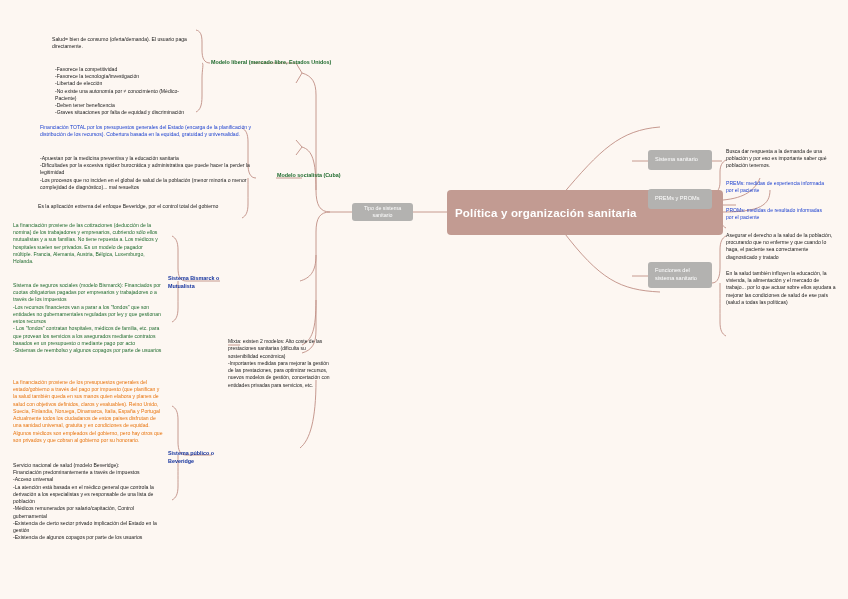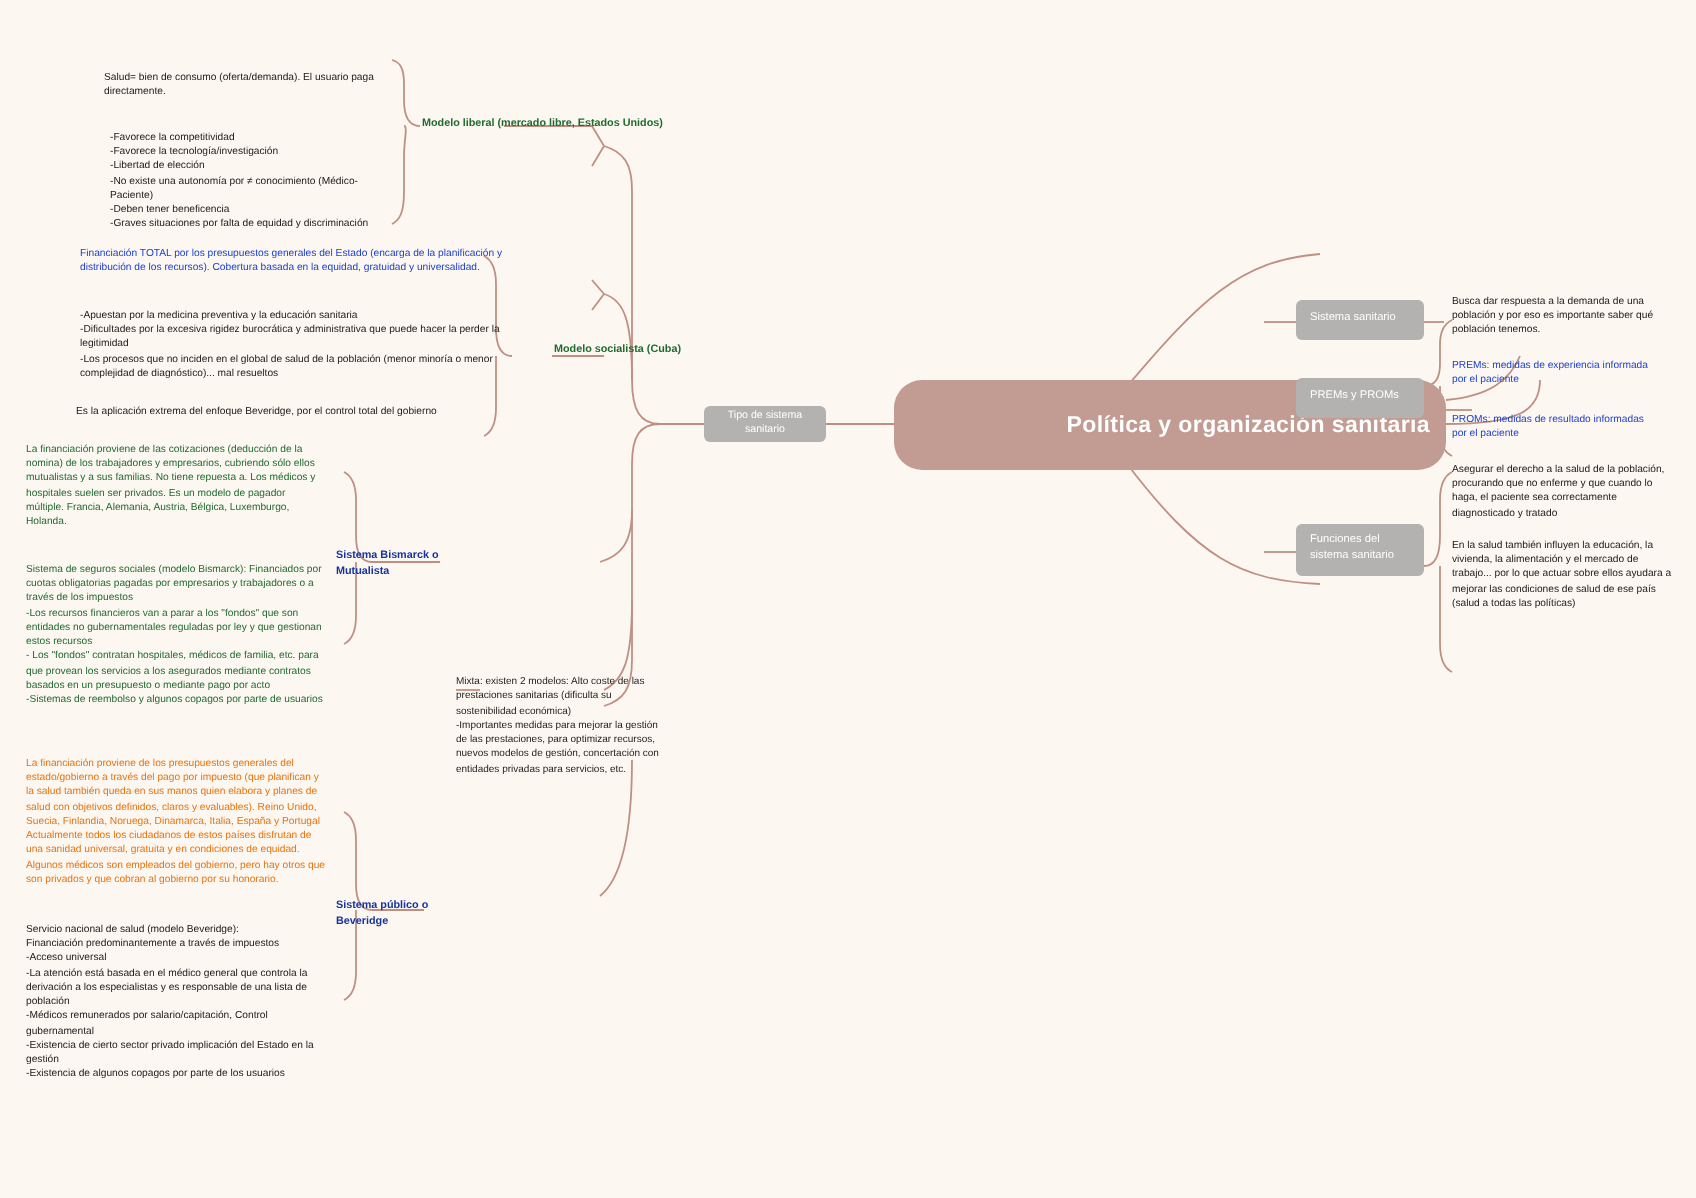--- a/index.html
+++ b/index.html
@@ -14,22 +14,22 @@
   svg.links{position:absolute;left:0;top:0;width:848px;height:599px;pointer-events:none;}
 
   .node{position:absolute;box-sizing:border-box;}
 
   
   .central{
     background:#c29b92;
     color:#ffffff;
     font-weight:bold;
     font-size:11.5px;
-    border-radius:14px;
-    display:flex;align-items:center;justify-content:flex-end;
+    border-radius:4px;
+    display:flex;align-items:center;justify-content:flex-start;
     text-align:center;
     padding:4px 8px;
     letter-spacing:.2px;
   }
   
   .pill{
     background:#b3b2b0;
     color:#ffffff;
     font-size:7.6px;
     border-radius:3px;

